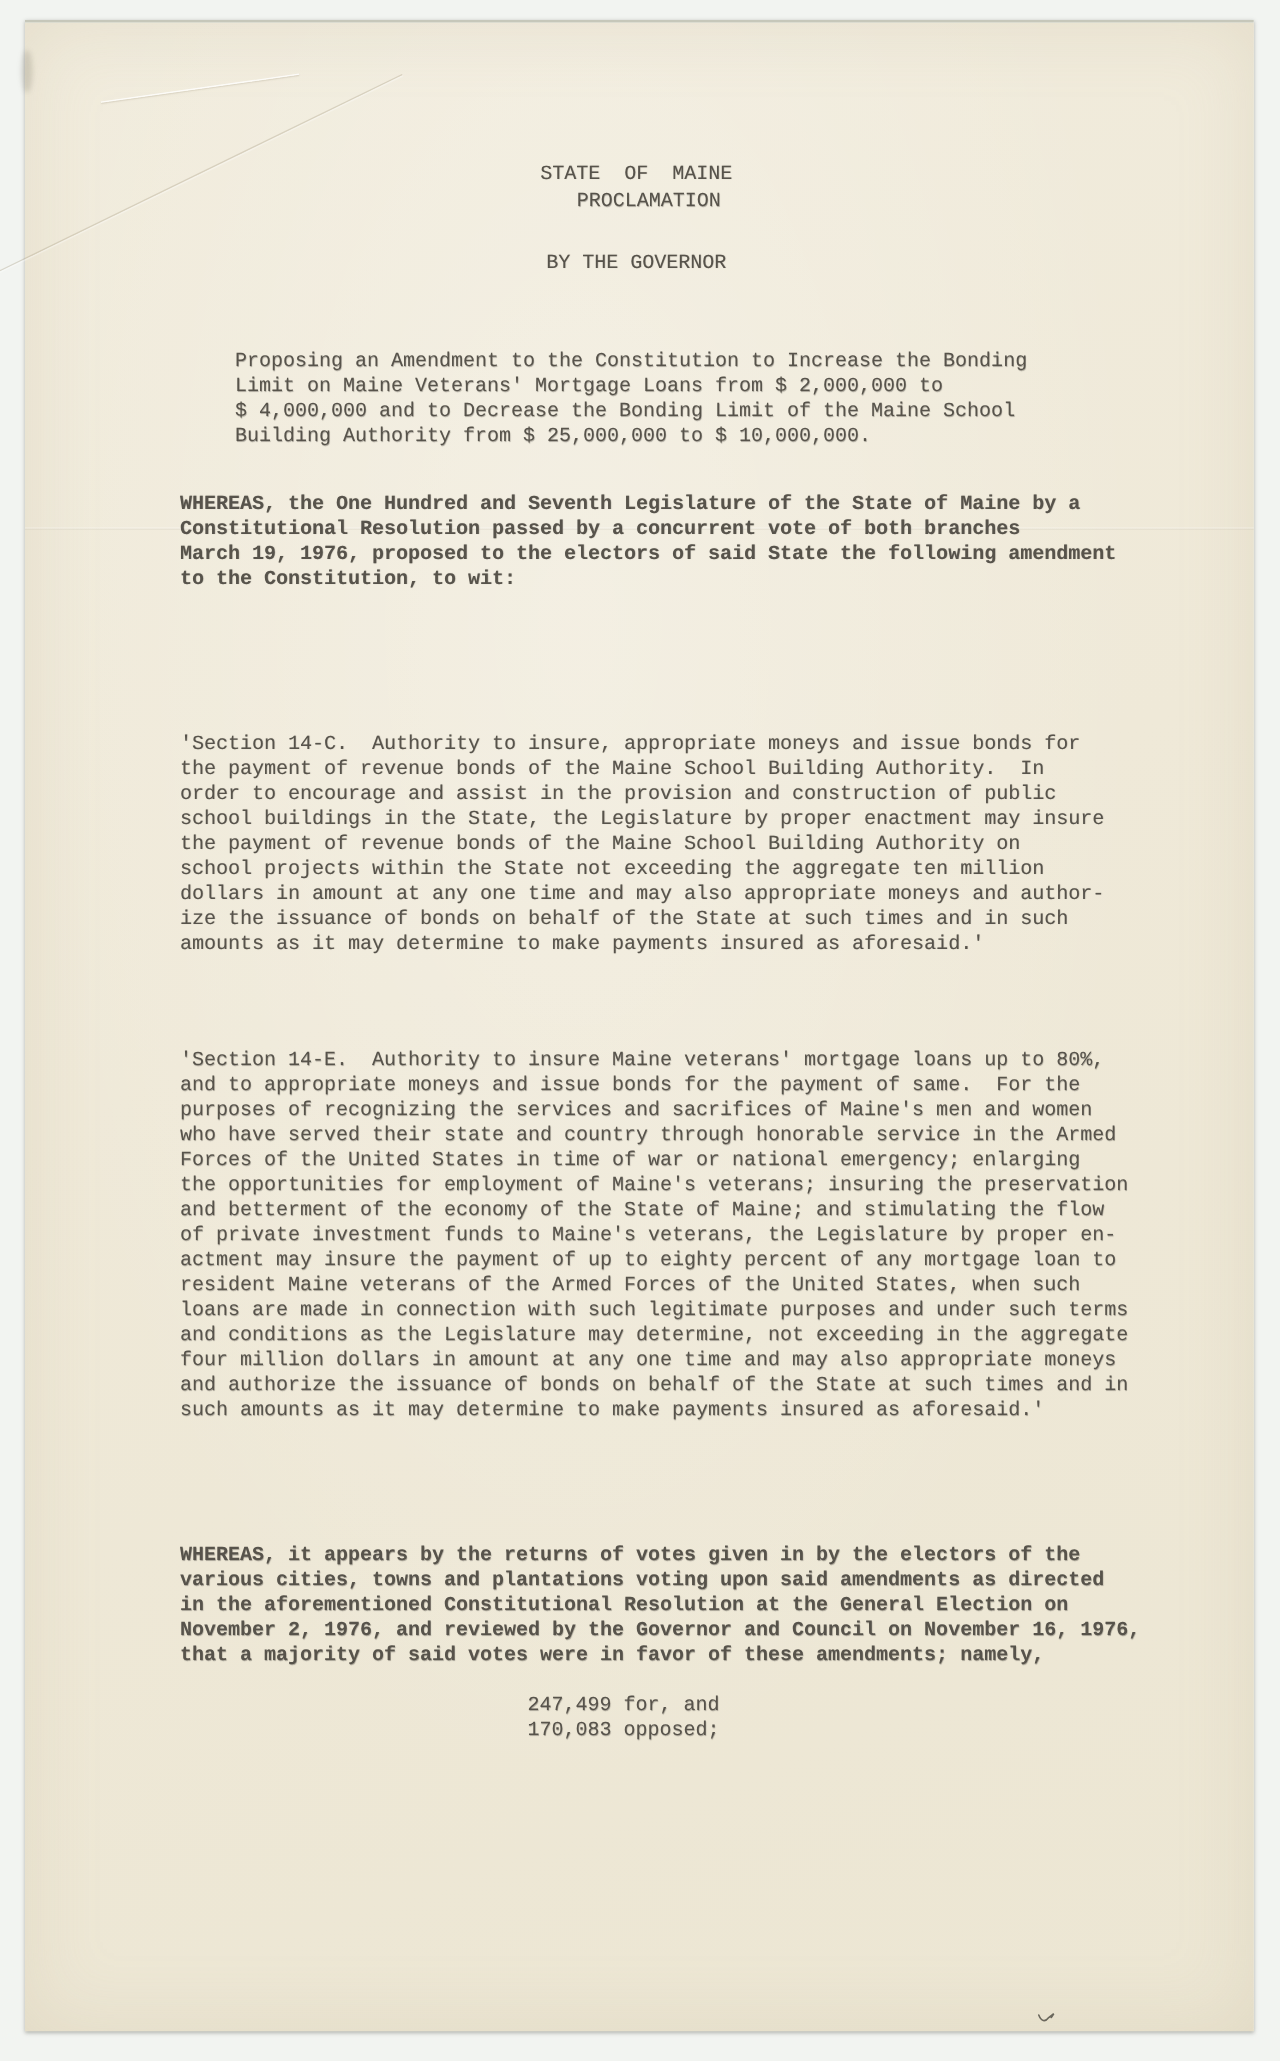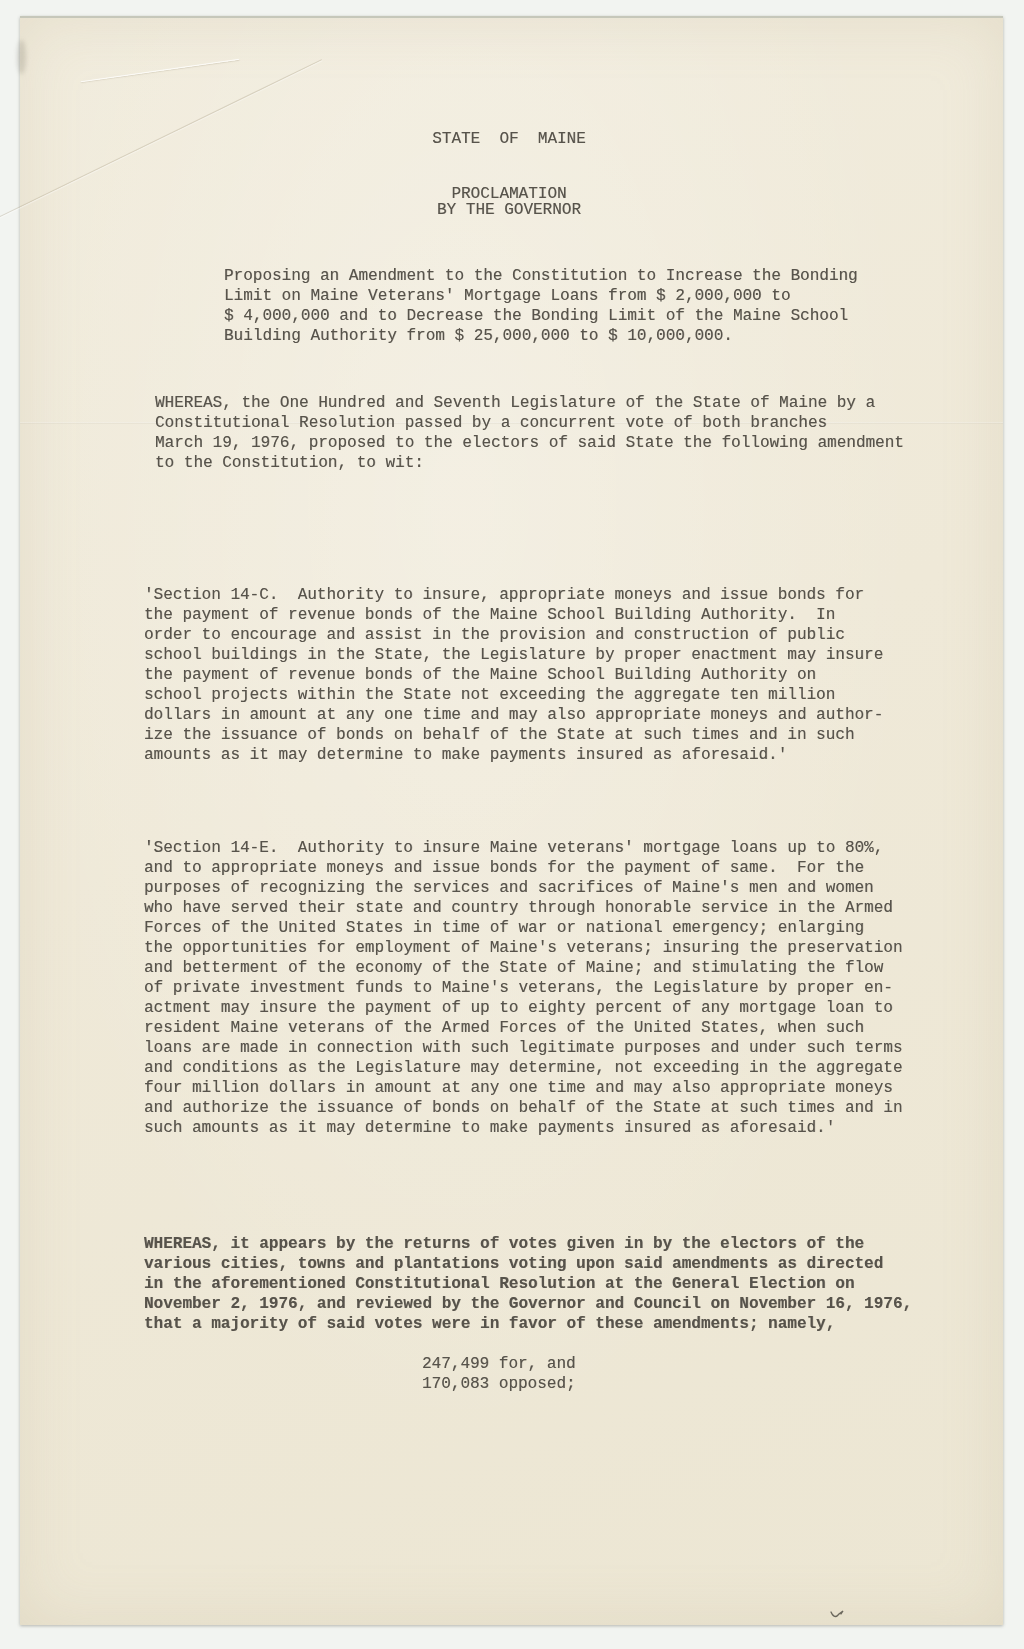--- a/index.html
+++ b/index.html
@@ -70,30 +70,30 @@
 
 <div class="paper">
 
   <div class="crease-d1"></div>
   <div class="crease-d2"></div>
   <div class="crease-h"></div>
   <div class="smudge"></div>
 
   <div class="title-wrap">
     <div class="tw title-line" style="top:111px;">STATE  OF  MAINE</div>
-    <div class="tw title-line" style="top:166px;">PROCLAMATION</div>
+    <div class="tw title-line" style="top:133px;margin-left:10px;">PROCLAMATION</div>
     <div class="tw title-line" style="top:182px;">BY THE GOVERNOR</div>
   </div>
 
-  <div class="tw" style="left:168px;top:248px;margin-left:36px;">Proposing an Amendment to the Constitution to Increase the Bonding
+  <div class="tw" style="left:168px;top:261px;">Proposing an Amendment to the Constitution to Increase the Bonding
 Limit on Maine Veterans' Mortgage Loans from $ 2,000,000 to
 $ 4,000,000 and to Decrease the Bonding Limit of the Maine School
 Building Authority from $ 25,000,000 to $ 10,000,000.</div>
 
-  <div class="tw" style="left:135px;top:375px;">WHEREAS, the One Hundred and Seventh Legislature of the State of Maine by a
+  <div class="tw" style="left:124px;top:375px;font-weight:bold;">WHEREAS, the One Hundred and Seventh Legislature of the State of Maine by a
 Constitutional Resolution passed by a concurrent vote of both branches
 March 19, 1976, proposed to the electors of said State the following amendment
 to the Constitution, to wit:</div>
 
 
   <div class="tw" style="left:124px;top:567px;">'Section 14-C.  Authority to insure, appropriate moneys and issue bonds for
 the payment of revenue bonds of the Maine School Building Authority.  In
 order to encourage and assist in the provision and construction of public
 school buildings in the State, the Legislature by proper enactment may insure
 the payment of revenue bonds of the Maine School Building Authority on

